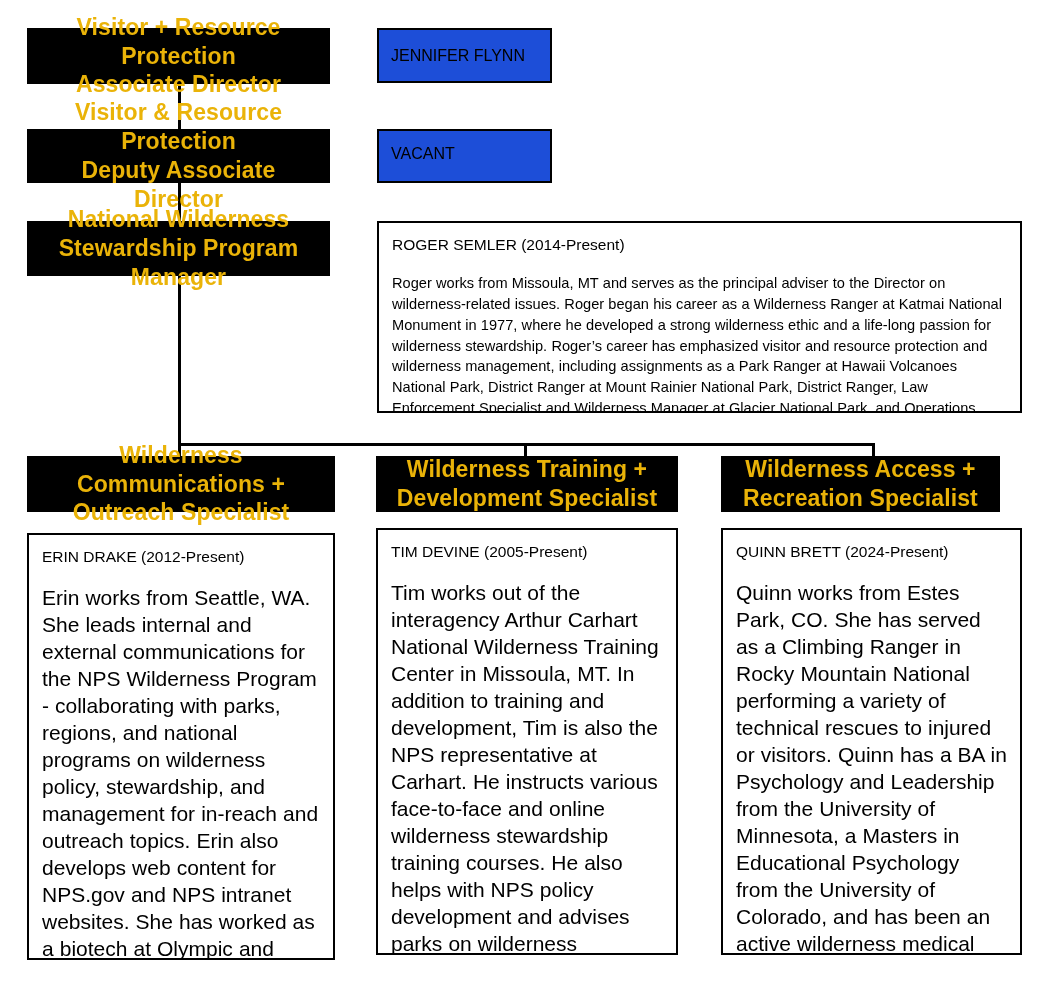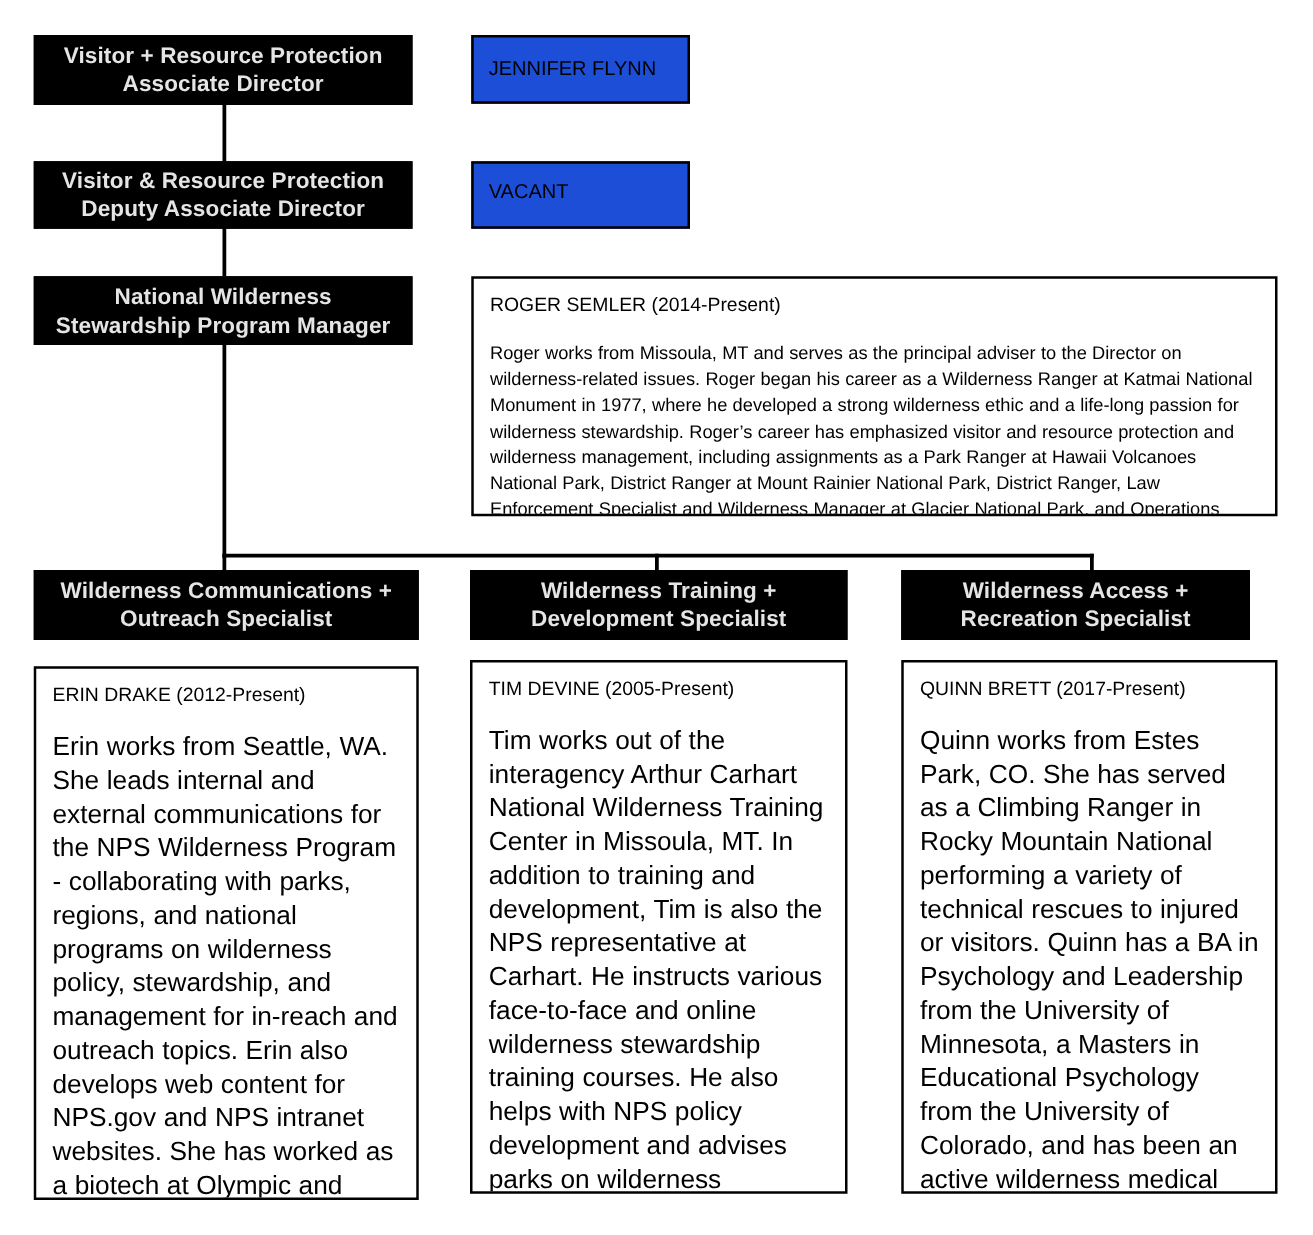--- a/index.html
+++ b/index.html
@@ -18,29 +18,29 @@
 
   .chart-root {
     position: absolute;
     inset: 0;
   }
 
   
   .role-box {
     position: absolute;
     background: #000000;
-    color: #e5e5e5;
+    color: #eab308;
     border: 2px solid #000000;
     box-sizing: border-box;
     display: flex;
     align-items: center;
     justify-content: center;
     text-align: center;
     font-weight: bold;
-    font-size: 18px;
+    font-size: 23px;
     line-height: 1.26;
     letter-spacing: 0.1px;
     padding: 2px 6px;
   }
   .role-box .role-label {
     display: block;
     width: 100%;
     white-space: pre-line;
   }
 
@@ -163,17 +163,17 @@
     <div class="bio-head">ERIN DRAKE (2012-Present)</div>
     <div class="bio-body">Erin works from Seattle, WA. She leads internal and external communications for the NPS Wilderness Program - collaborating with parks, regions, and national programs on wilderness policy, stewardship, and management for in-reach and outreach topics. Erin also develops web content for NPS.gov and NPS intranet websites. She has worked as a biotech at Olympic and Mesa Verde National Parks, a wildland firefighter for the Okanogan-Wenatchee National Forest, and in NPS communications at the National Interagency Fire Center. Erin has a degree in Environmental Science from Western Washington University and a Masters in Human Dimensions of Natural Resources from Colorado State University.</div>
   </div>
 
   <div class="bio-box" style="left:376px; top:528px; width:302px; height:427px;">
     <div class="bio-head">TIM DEVINE (2005-Present)</div>
     <div class="bio-body">Tim works out of the interagency Arthur Carhart National Wilderness Training Center in Missoula, MT. In addition to training and development, Tim is also the NPS representative at Carhart. He instructs various face-to-face and online wilderness stewardship training courses. He also helps with NPS policy development and advises parks on wilderness stewardship issues. Tim’s NPS visitor/resource protection and natural resource management career stretches back to 1978 in a number of wilderness parks including Big Cypress National Preserve, Buffalo National River, and Everglades, Mount Rainier, Olympic, Rocky Mountain, and Shenandoah National Parks.</div>
   </div>
 
   <div class="bio-box" style="left:721px; top:528px; width:301px; height:427px;">
-    <div class="bio-head">QUINN BRETT (2017-Present)</div>
+    <div class="bio-head">QUINN BRETT (2024-Present)</div>
     <div class="bio-body">Quinn works from Estes Park, CO. She has served as a Climbing Ranger in Rocky Mountain National performing a variety of technical rescues to injured or visitors. Quinn has a BA in Psychology and Leadership from the University of Minnesota, a Masters in Educational Psychology from the University of Colorado, and has been an active wilderness medical provider since 2002. During her seasons at Rocky Mountain, she worked closely with rock climbing concessions/guides, establishing stewardship efforts and safe practices in the field, and worked on wilderness management projects on Long’s Peak and Chaos Canyon. Following her fourth season, in October 2017 Quinn sustained a traumatic spinal cord injury. Now paralyzed from the waist down, Quinn has a new lens into wilderness, recreation, and accessibility.</div>
   </div>
 
 </div>
 
 </body></html>

